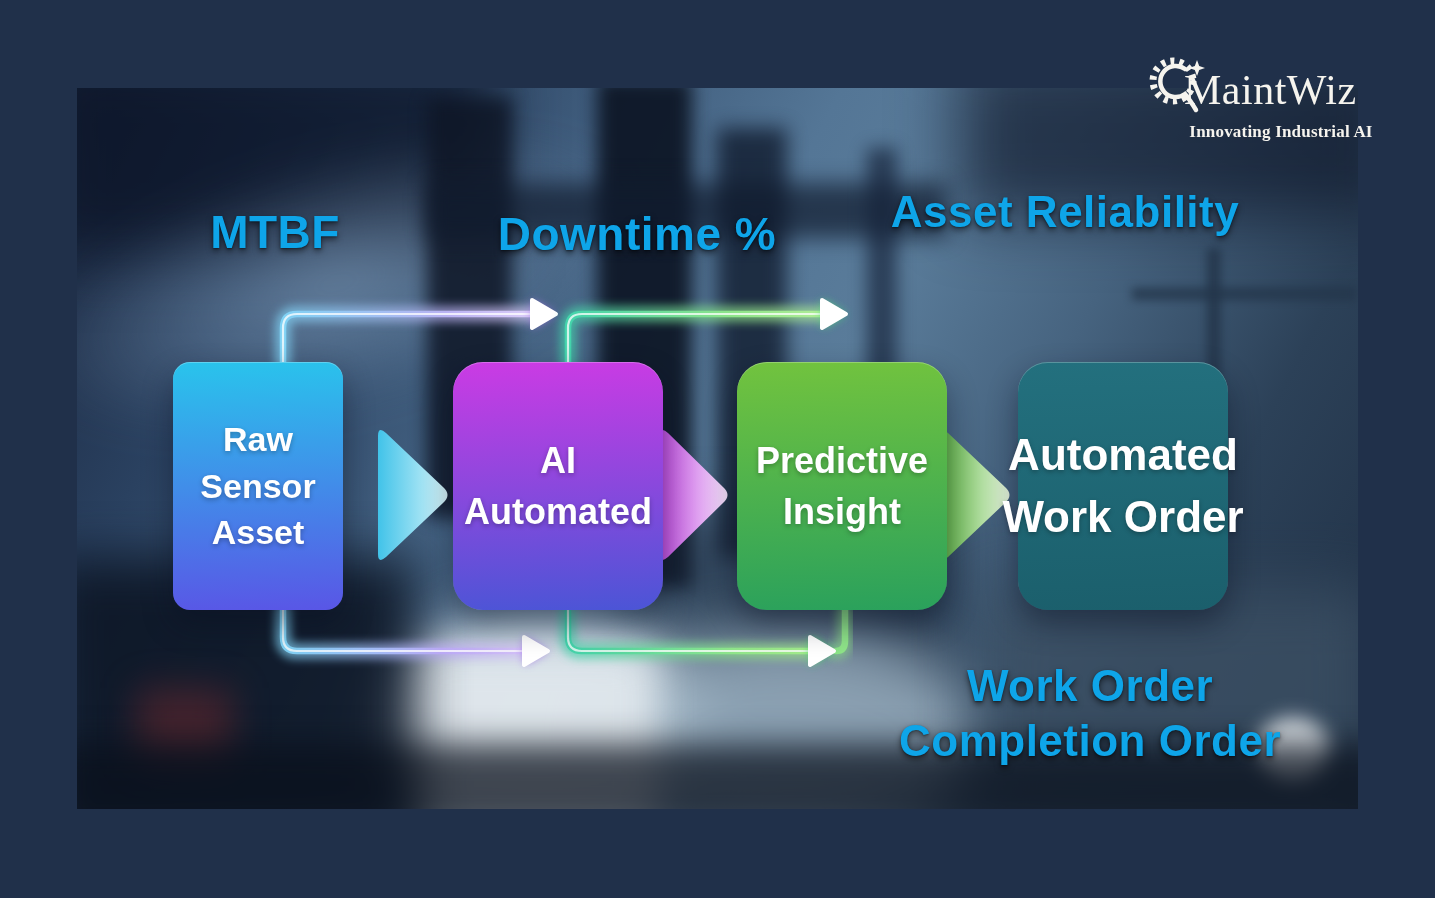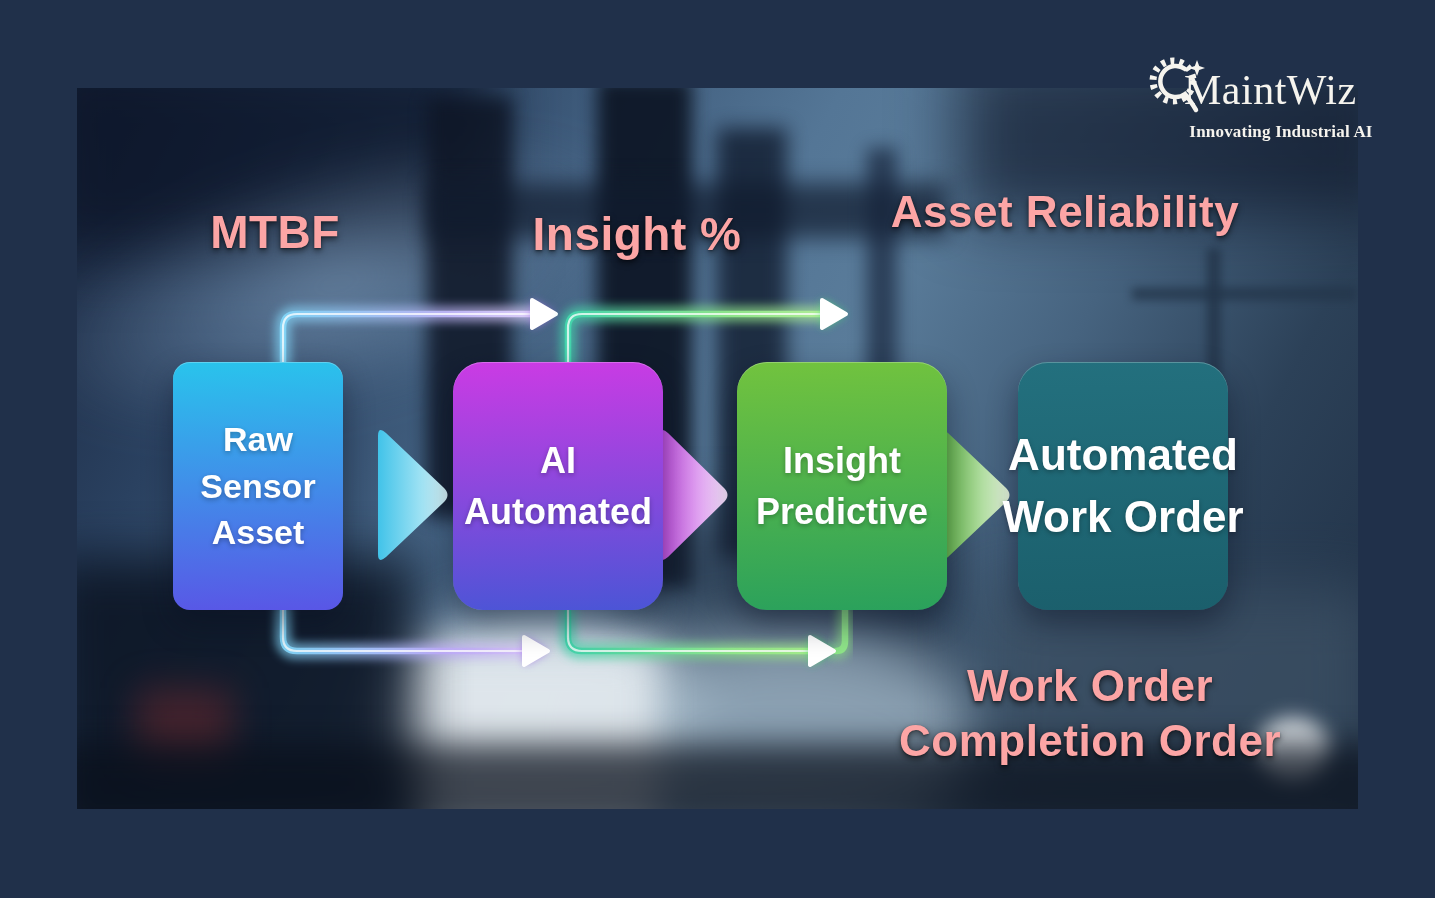--- a/index.html
+++ b/index.html
@@ -26,21 +26,21 @@
   .bg-steam1     { left:300px; top:520px; width:320px; height:230px; background:#cfdae2; opacity:.85; border-radius:50%; filter:blur(28px); }
   .bg-steam2     { left:520px; top:540px; width:390px; height:210px; background:#9fb4c4; opacity:.8; border-radius:50%; filter:blur(30px); }
   .bg-tanks      { left:330px; top:560px; width:250px; height:175px; background:#e2e9ee; opacity:.9; border-radius:22px; filter:blur(18px); }
   .bg-dark-bl    { left:-30px; top:470px; width:370px; height:290px; background:#0a1220; opacity:.85; filter:blur(26px); }
   .bg-red-hint   { left:60px; top:600px; width:95px; height:75px; background:#58262e; opacity:.7; filter:blur(18px); }
   .bg-br-mid     { left:900px; top:500px; width:400px; height:240px; background:#3c5064; opacity:.8; filter:blur(30px); }
   .bg-white-blob { left:1180px; top:630px; width:72px; height:62px; background:#eef3f6; opacity:.9; border-radius:50%; filter:blur(10px); }
   .bg-dark-strip { left:-20px; top:655px; width:1330px; height:90px; background:rgba(10,16,28,.75); filter:blur(16px); }
 
   
-  .metric { position:absolute; color:#fca5a5; font-weight:700; text-align:center;
+  .metric { position:absolute; color:#0ea5e9; font-weight:700; text-align:center;
             text-shadow:0 3px 6px rgba(0,0,0,.55), 0 1px 2px rgba(0,0,0,.4); letter-spacing:.5px; }
   .m-mtbf     { left:170px; top:205px; width:210px; font-size:46px; }
   .m-downtime { left:487px; top:207px; width:300px; font-size:46px; }
   .m-asset    { left:860px; top:184px; width:410px; font-size:44px; line-height:1.25; }
   .m-workorder{ left:880px; top:658px; width:420px; font-size:44px; line-height:1.25; }
 
   
   .flow-box { position:absolute; top:362px; height:248px; border-radius:30px;
               display:flex; flex-direction:column; align-items:center; justify-content:center;
               color:#fff; font-weight:700; text-align:center;
@@ -170,30 +170,30 @@
   <div class="flow-box box-1" style="background: linear-gradient(178deg, rgb(41, 196, 236) 0%, rgb(89, 86, 230) 100%);">
     <span>Raw</span>
     <span>Sensor</span>
     <span>Asset</span>
   </div>
   <div class="flow-box box-2" style="background: linear-gradient(178deg, rgb(203, 59, 228) 0%, rgb(75, 85, 214) 100%);">
     <span>AI</span>
     <span>Automated</span>
   </div>
   <div class="flow-box box-3" style="background: linear-gradient(178deg, rgb(114, 195, 62) 0%, rgb(42, 161, 92) 100%);">
+    <span>Predictive</span>
     <span>Insight</span>
-    <span>Predictive</span>
   </div>
   <div class="flow-box box-4" style="background: linear-gradient(178deg, rgb(35, 112, 126) 0%, rgb(27, 95, 108) 100%);">
     <span>Automated</span>
     <span>Work Order</span>
   </div>
 
   <div class="metric m-mtbf">MTBF</div>
-  <div class="metric m-downtime">Insight %</div>
+  <div class="metric m-downtime">Downtime %</div>
   <div class="metric m-asset">
     <div>Asset Reliability</div>
   </div>
   <div class="metric m-workorder">
     <div>Work Order</div>
     <div>Completion Order</div>
   </div>
 
   <div class="logo">
     <svg class="gear" width="62" height="78" viewBox="0 0 62 78">

